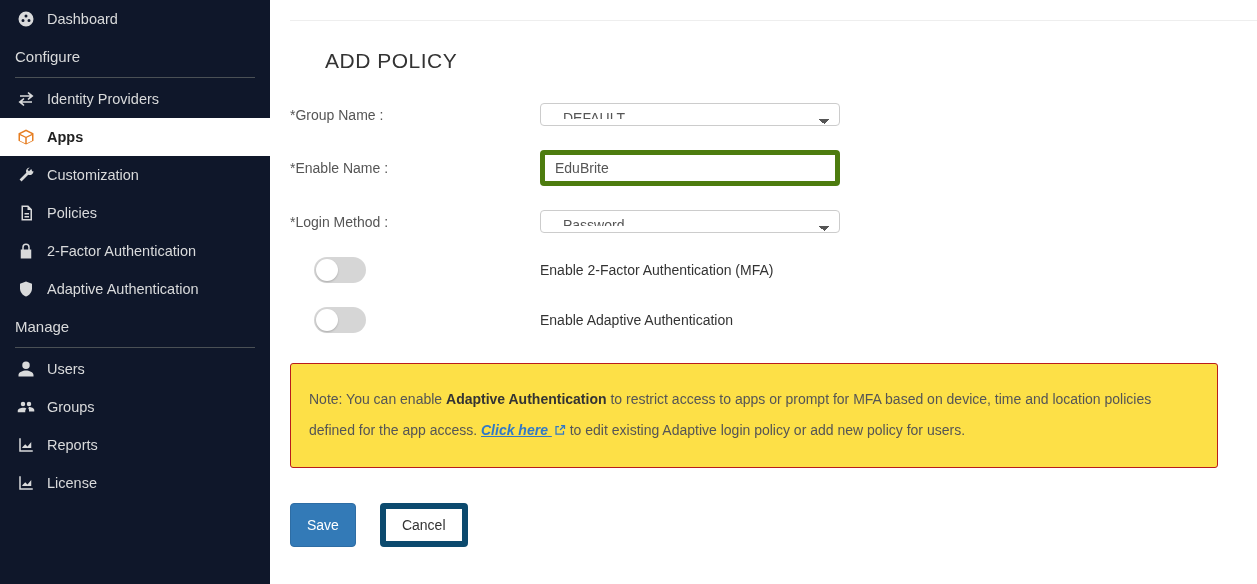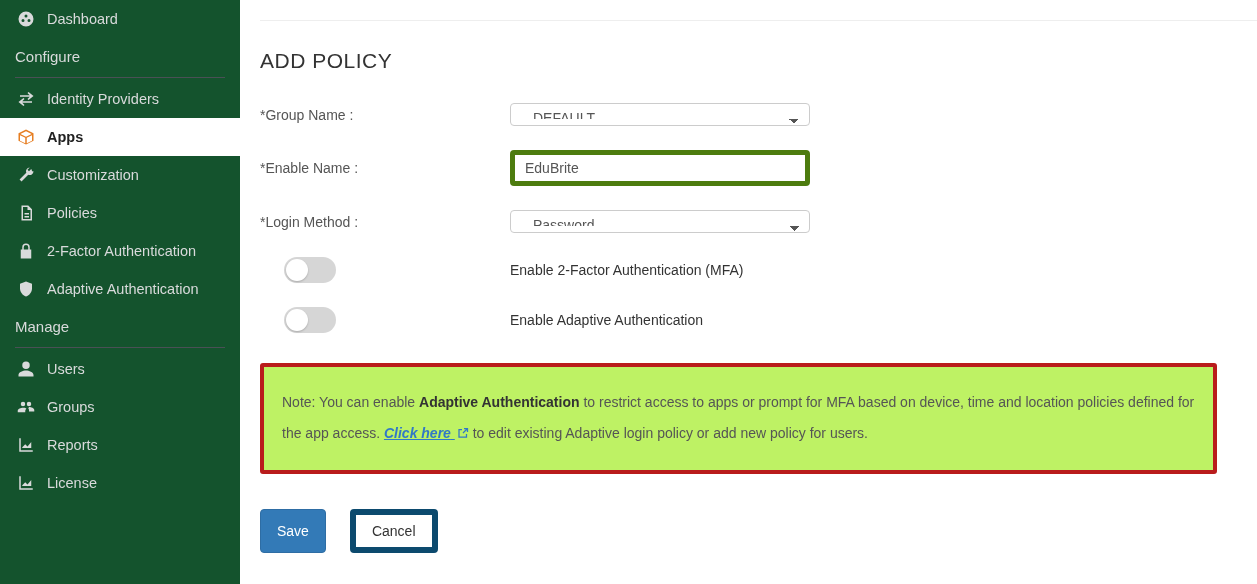--- a/index.html
+++ b/index.html
@@ -9,22 +9,22 @@
     }
     body {
       font-family: Arial, Helvetica, sans-serif;
       font-size: 14px;
       display: flex;
       width: 1257px;
       height: 584px;
       overflow: hidden;
     }
     .sidebar {
-      width: 240px;
-      background: #14532d;
+      width: 270px;
+      background: #0f172a;
       color: #d9dadb;
       height: 100%;
       overflow-y: auto;
     }
     .sidebar-item {
       display: flex;
       align-items: center;
       padding: 10px 15px;
       cursor: pointer;
       font-size: 14.5px;
@@ -64,20 +64,21 @@
       border: none;
       border-top: 1px solid #eee;
       margin: 0 0 28px 0;
     }
     .page-title {
       font-size: 21px;
       font-weight: 400;
       color: #333;
       margin-bottom: 30px;
       letter-spacing: 0.5px;
+      margin-left: 35px;
     }
     .form-row {
       display: flex;
       align-items: center;
       margin-bottom: 24px;
     }
     .form-label {
       width: 250px;
       color: #555;
       font-size: 14px;
@@ -129,22 +130,22 @@
       height: 22px;
       background: #fff;
       border-radius: 50%;
       box-shadow: 0 1px 2px rgba(0,0,0,0.2);
     }
     .toggle-label {
       color: #333;
       font-size: 14px;
     }
     .note-box {
-      background: #bef264;
-      border: 4px solid #b91c1c;
+      background: #fde047;
+      border: 1px solid #b91c1c;
       border-radius: 3px;
       padding: 20px 18px;
       margin-top: 30px;
       color: #555;
       font-size: 14px;
       line-height: 2.2;
       width: 96%;
     }
     .note-box strong {
       font-weight: bold;

